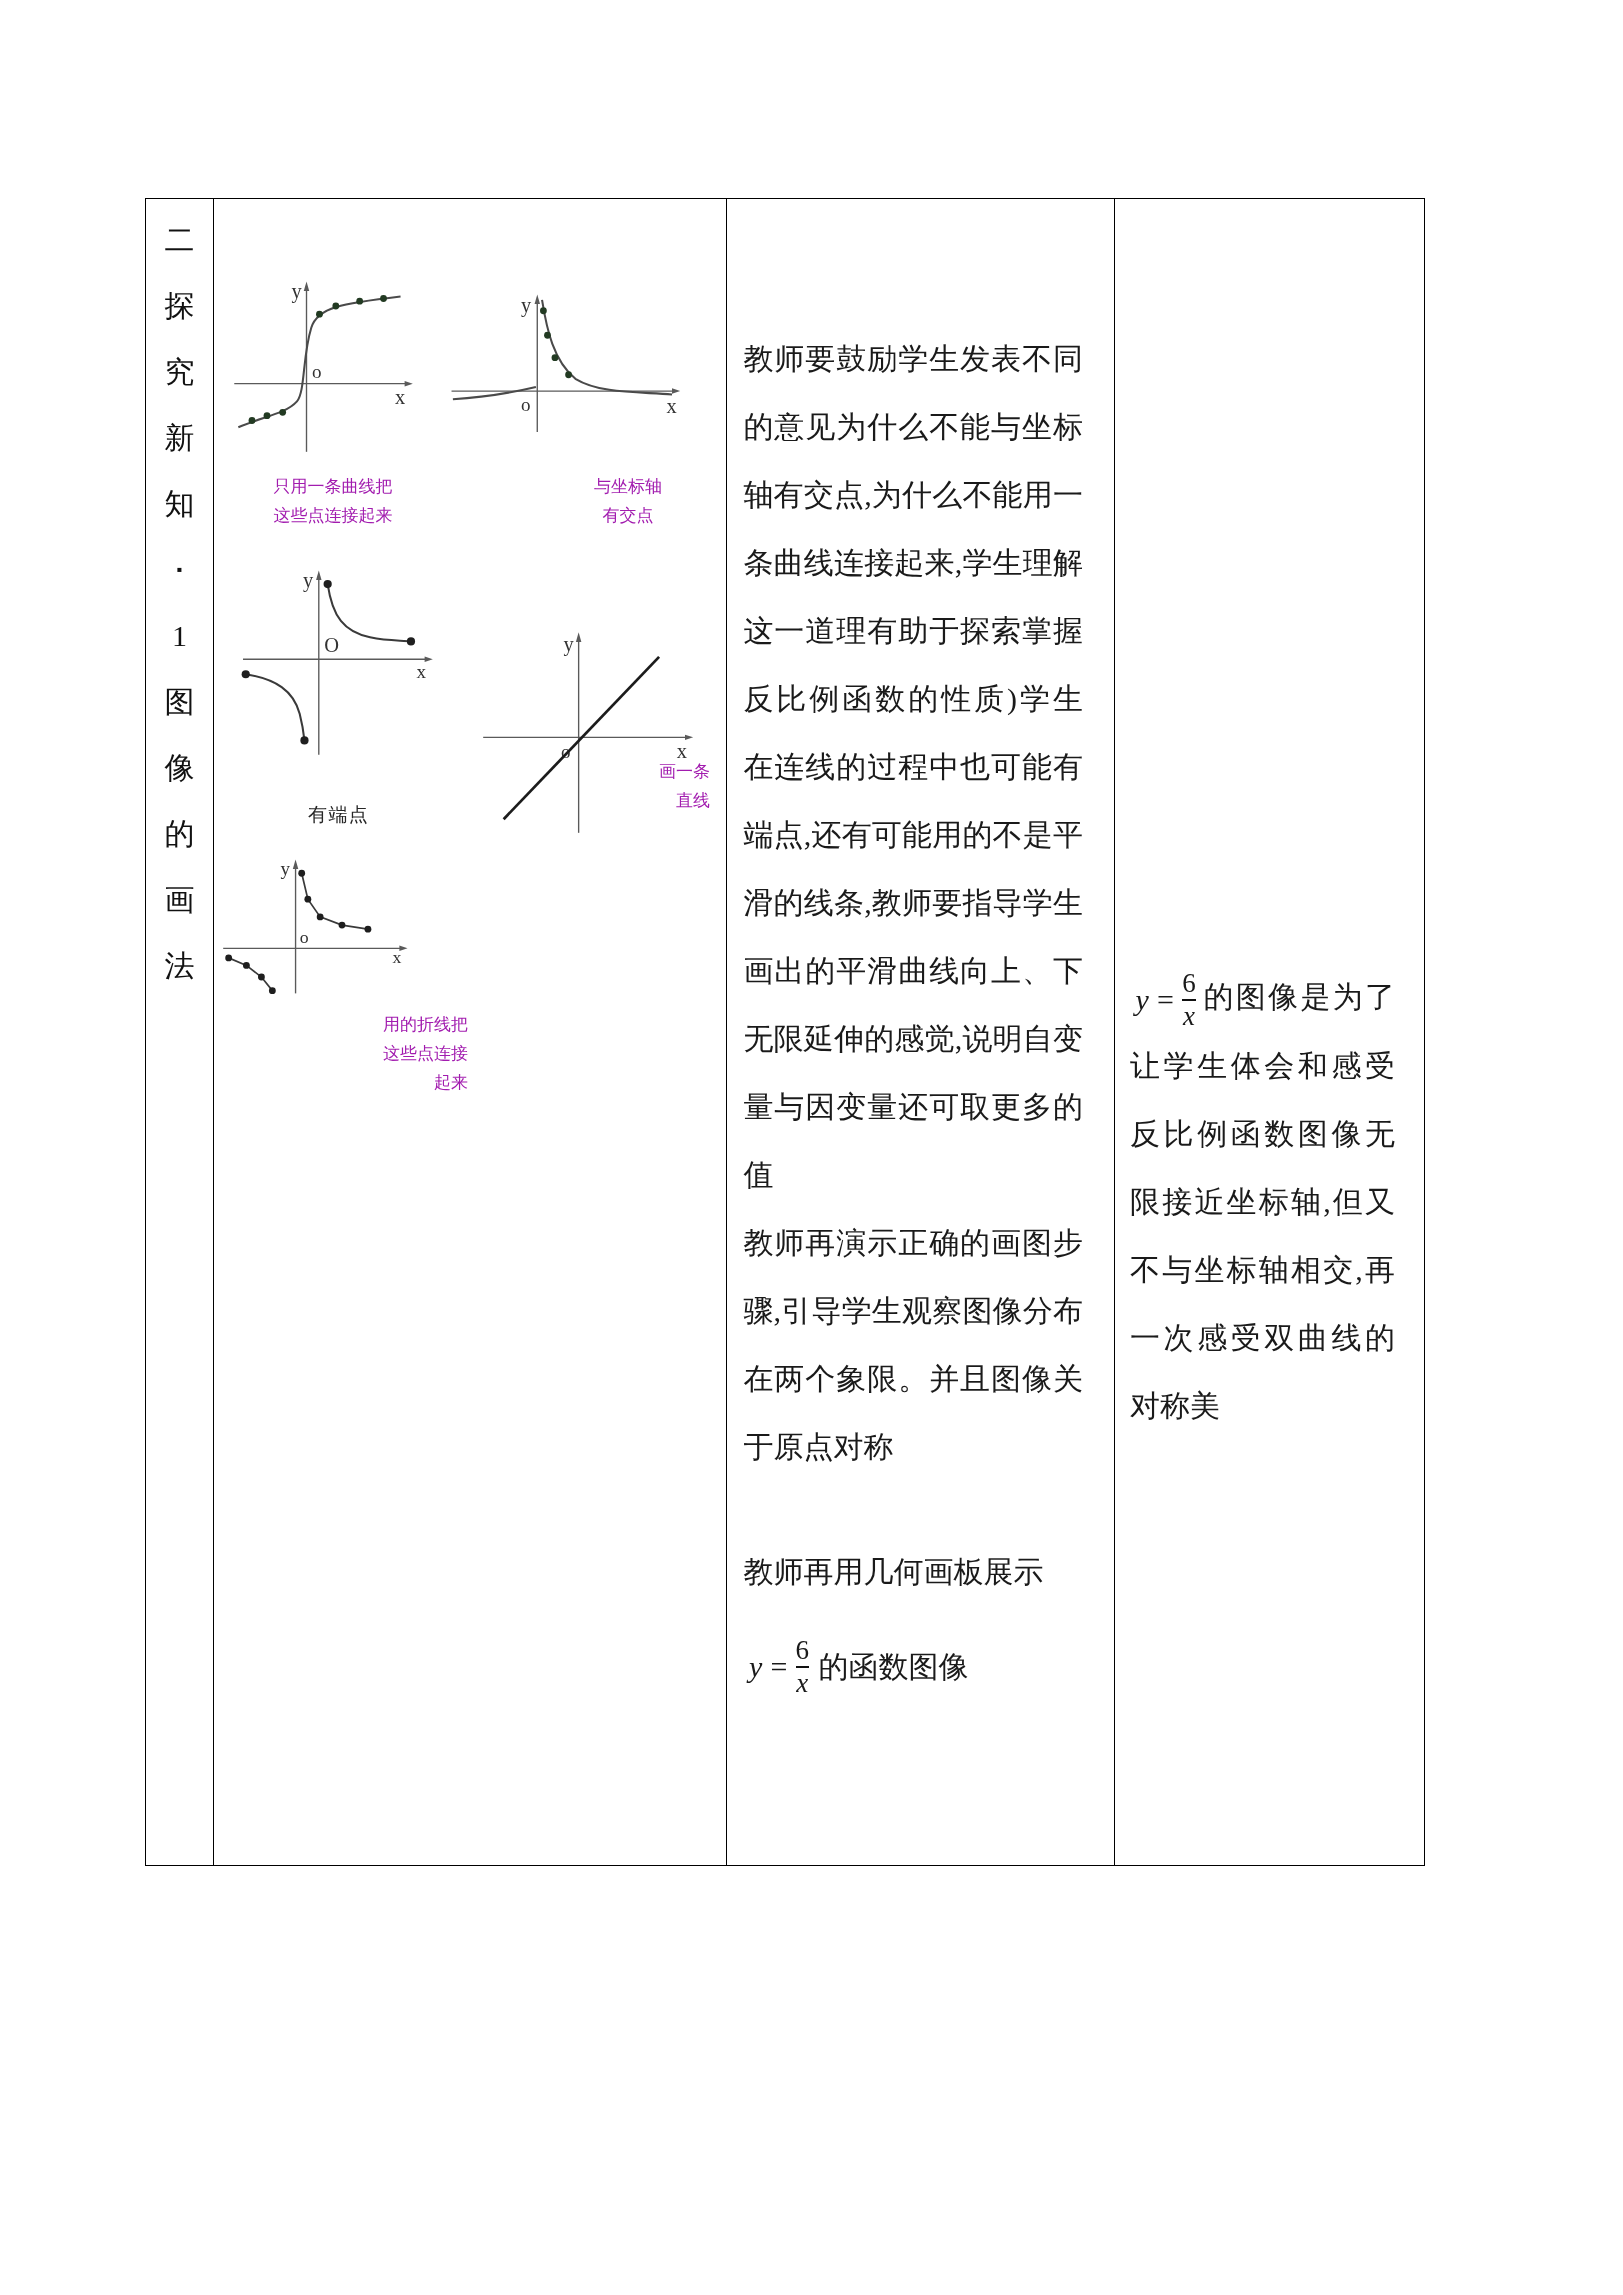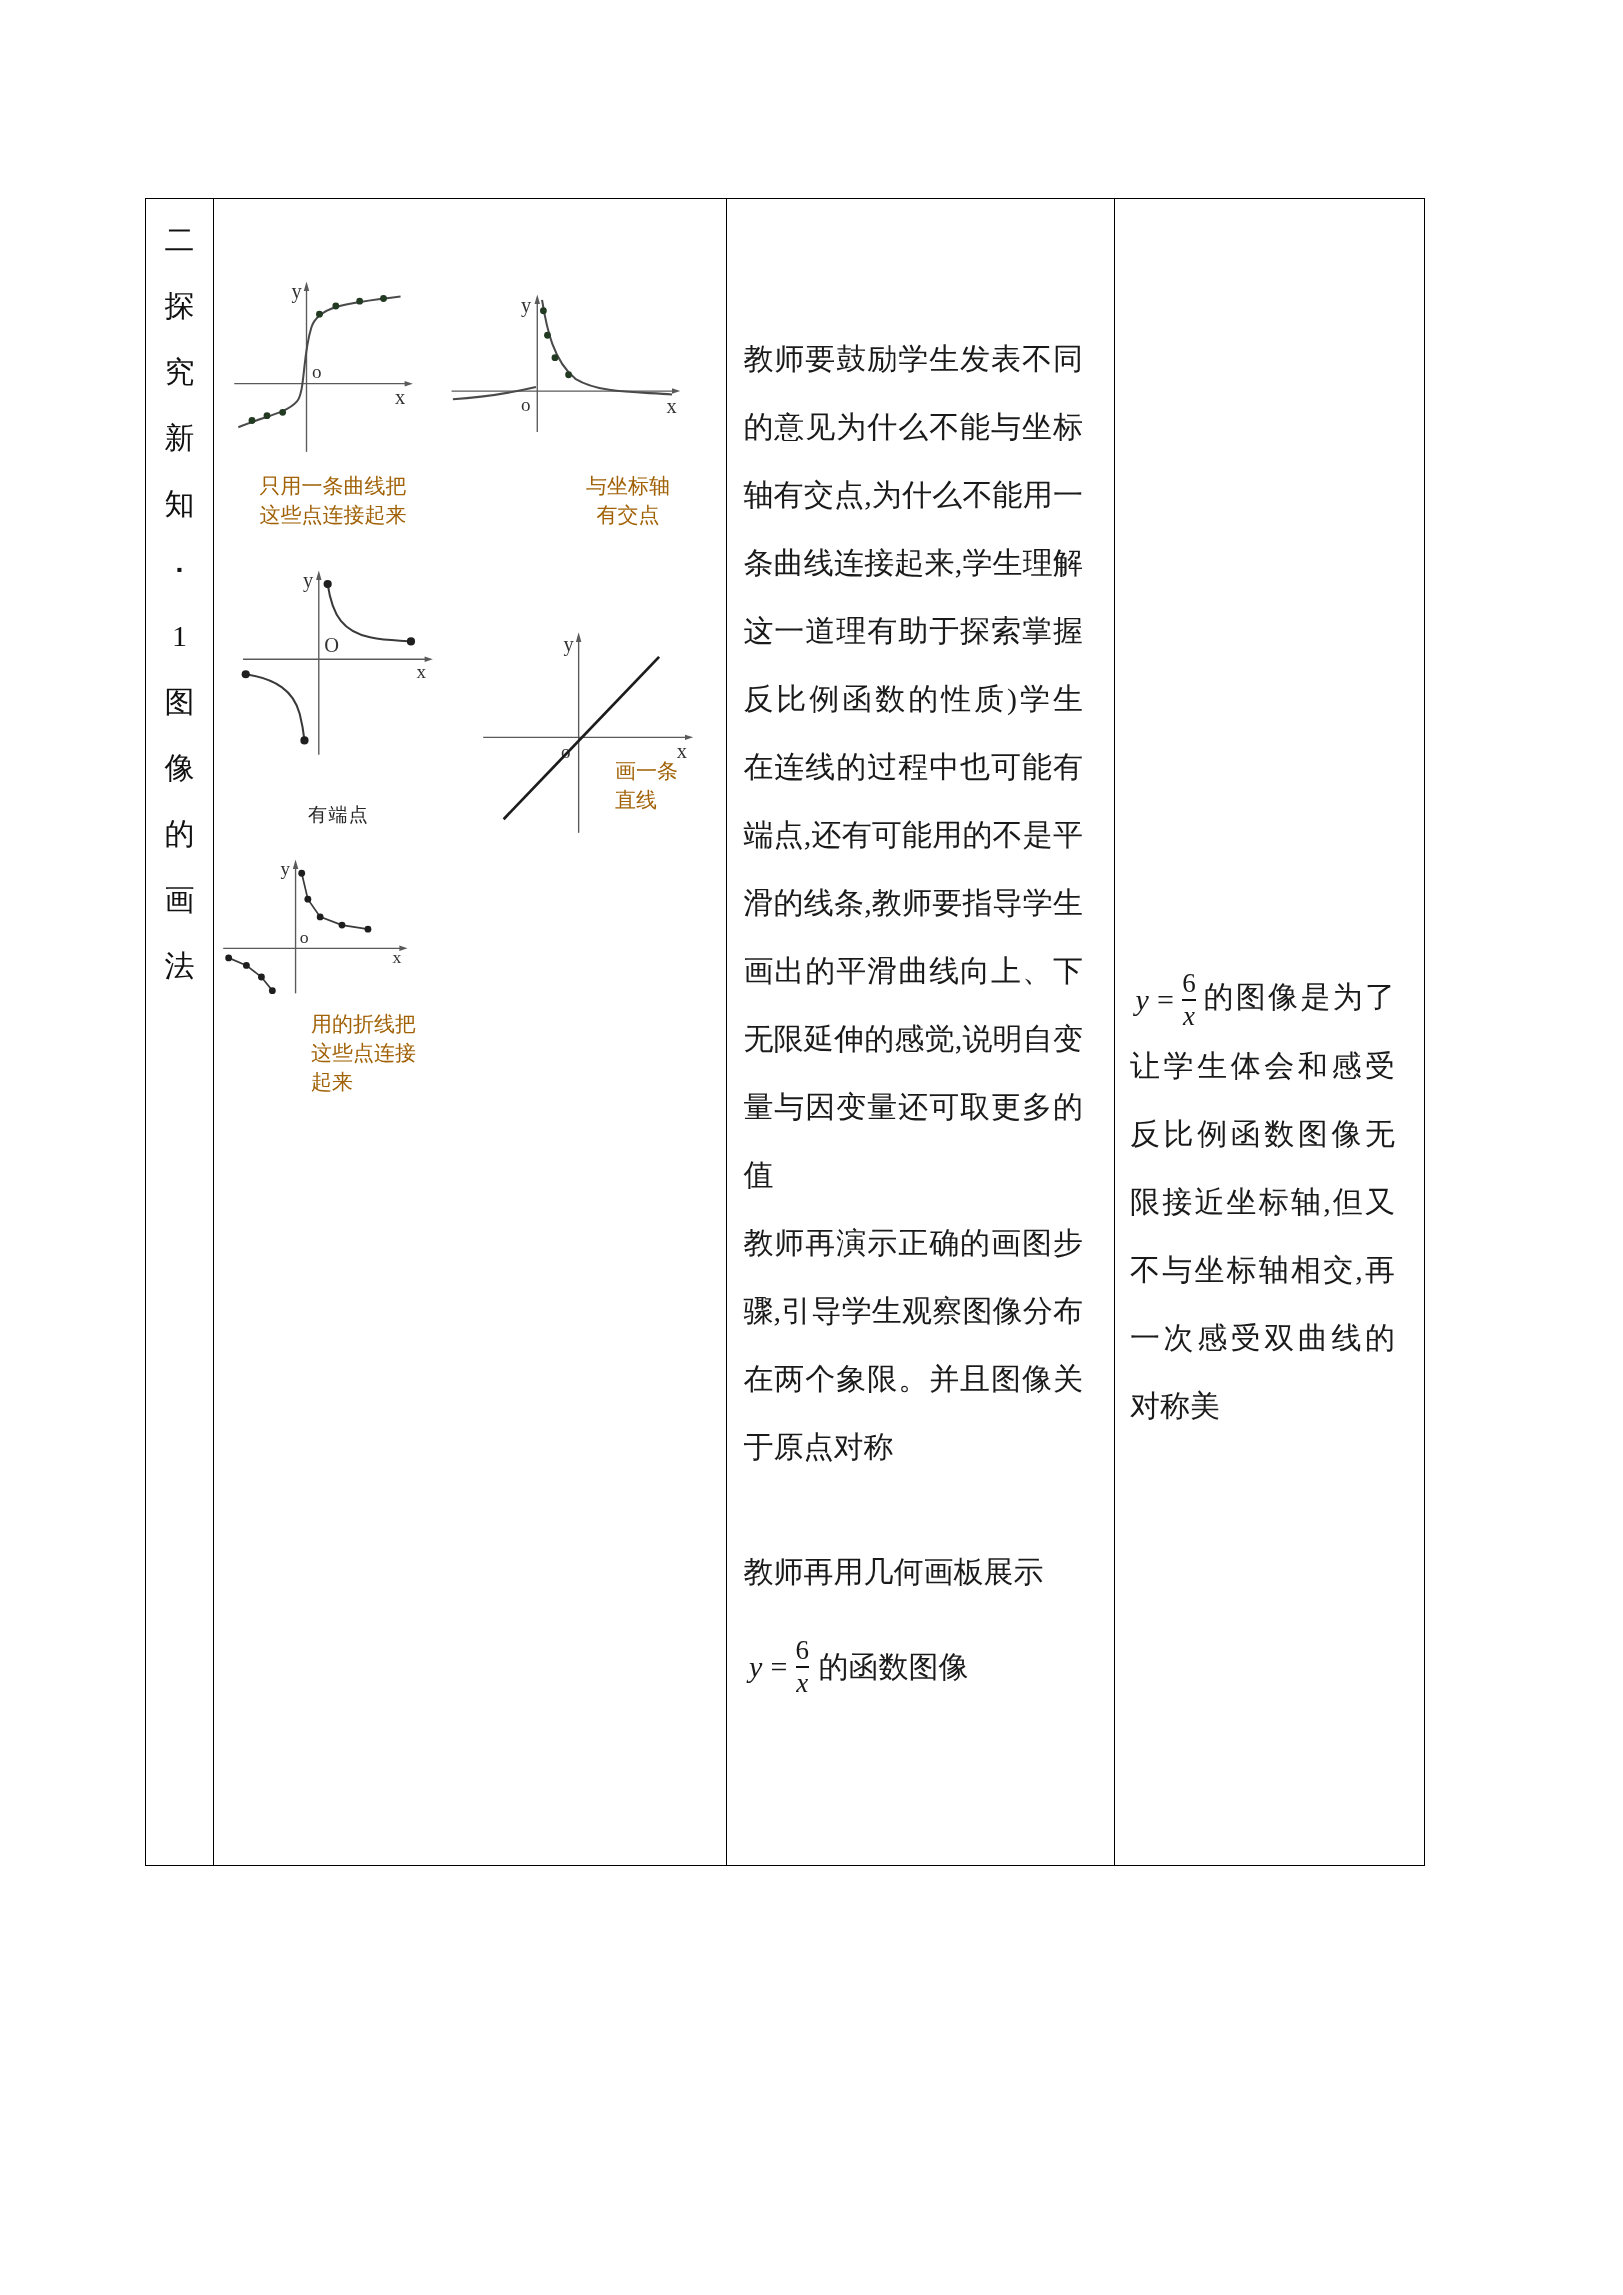--- a/index.html
+++ b/index.html
@@ -13,22 +13,22 @@
   }
   .cell{box-sizing:border-box;border-right:1.4px solid #000;}
   .cell:last-child{border-right:none;}
   
   .col1{width:68px;padding-top:8.2px;}
   .vchar{height:66px;display:flex;align-items:center;justify-content:center;font-size:30px;color:#111;}
   .vchar.sq{font-size:16.4px;}
   
   .col2{width:513px;position:relative;}
   .fig{position:absolute;}
-  .figcap{position:absolute;font-size:21px;line-height:29px;color:#a16207;text-align:center;}
-  .figcap.left{text-align:left;}
+  .figcap{position:absolute;font-size:17px;line-height:29px;color:#a21caf;text-align:center;}
+  .figcap.left{text-align:right;}
   .figcap.big{font-size:19px;color:#262626;letter-spacing:1.4px;}
   svg text{font-family:"Liberation Serif","DejaVu Serif",serif;fill:#333;}
   
   .col3{width:388px;padding:5.5px 31px 0 16.4px;font-size:30px;line-height:68px;text-align:justify;}
   .col4{flex:1;padding:5.5px 29px 0 15px;font-size:30px;line-height:68px;text-align:justify;}
   .col3 p,.col4 p{margin:0;}
   .c3-p2{margin-top:120px !important;}
   .c3-p4{margin-top:57px !important;}
   .c3-formula{margin-top:27px;display:flex;align-items:center;}
   .c4-p2{margin-top:758px !important;}

